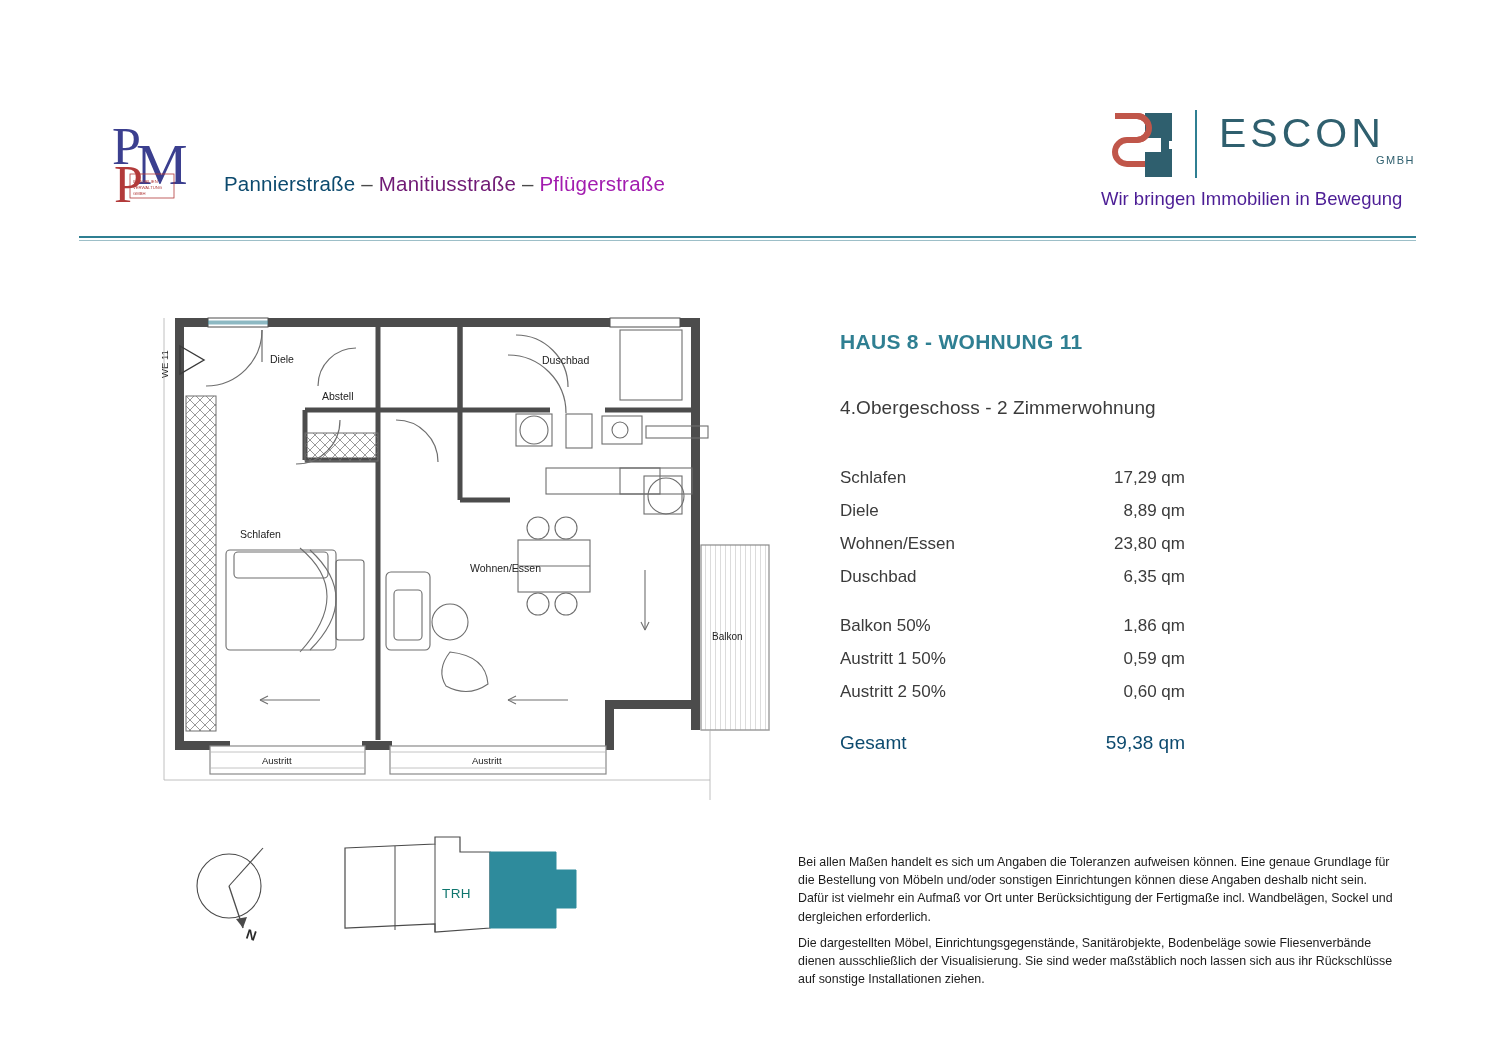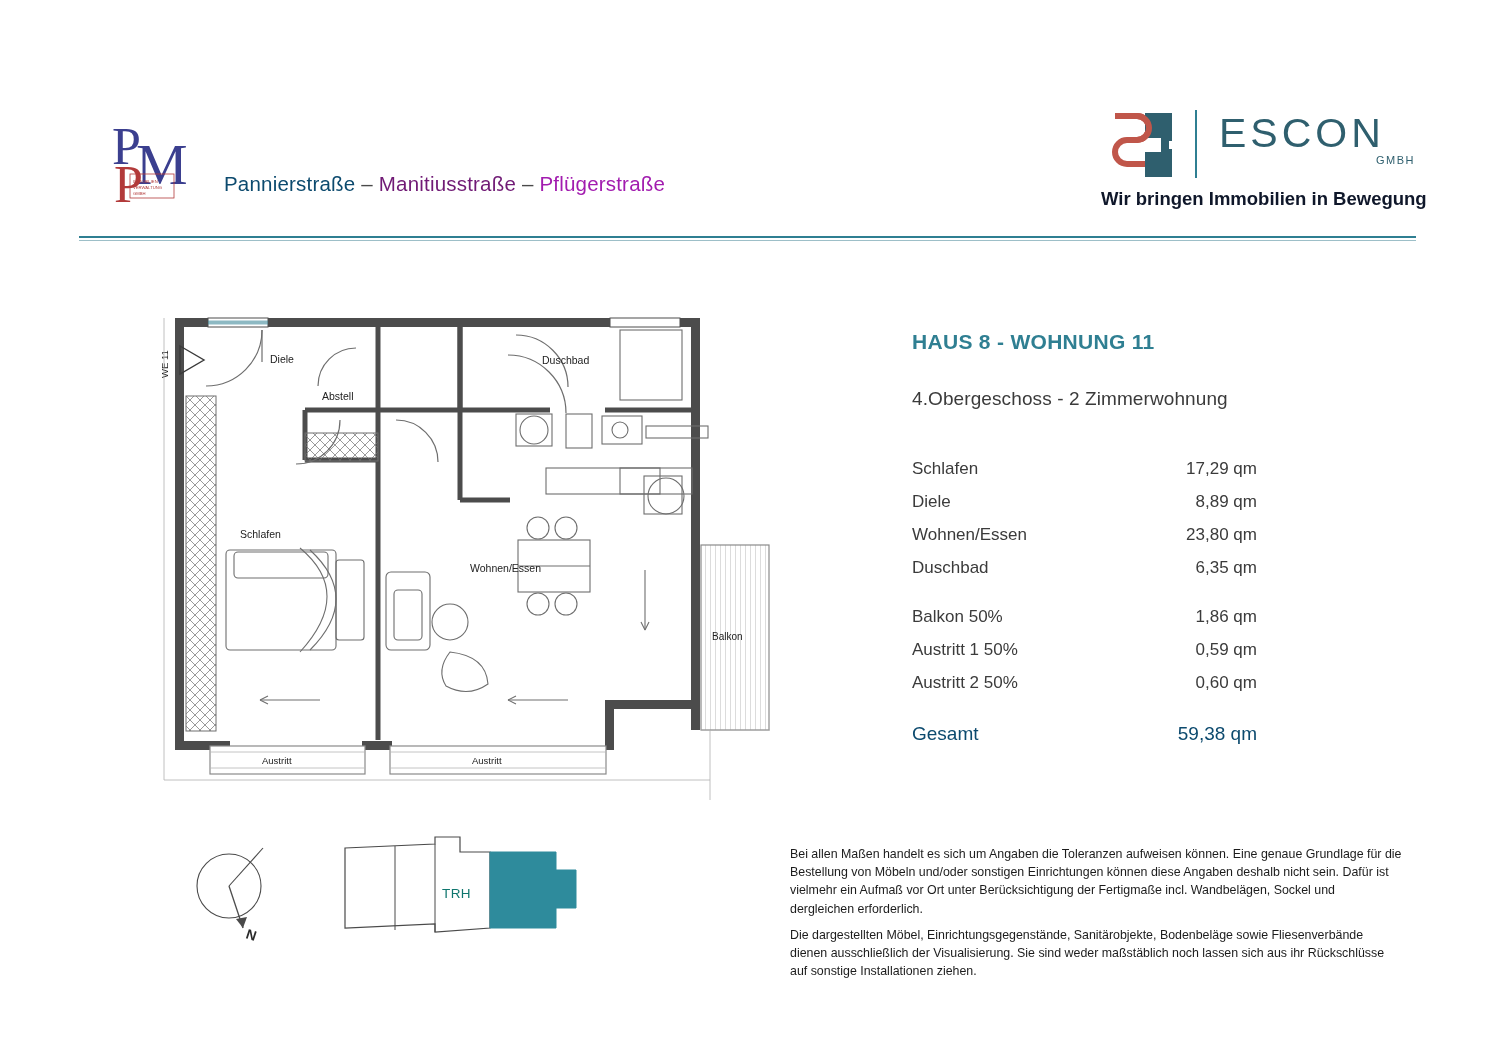--- a/index.html
+++ b/index.html
@@ -69,52 +69,51 @@
     position: absolute;
     right: 4px; top: 50px;
     font-size: 11px;
     letter-spacing: 1.5px;
     color: #2f5f6e;
   }
   .escon-claim {
     position: absolute;
     left: 2px; top: 84px;
     font-size: 18.5px;
-    color: #0f172a;
+    color: #4c1d95;
     white-space: nowrap;
-    font-weight: bold;
   }
 
   .header-rule {
     position: absolute;
     left: 79px; top: 236px;
     width: 1337px; height: 0;
     border-top: 2px solid #2f7f92;
   }
   .header-rule-2 {
     position: absolute;
     left: 79px; top: 240px;
     width: 1337px; height: 0;
     border-top: 1px solid #9dbfc8;
   }
 
   
   .info-panel {
     position: absolute;
-    left: 912px; top: 330px;
+    left: 840px; top: 330px;
     width: 520px;
   }
   .info-title {
     font-size: 21px;
     font-weight: bold;
     color: #2f7f92;
     letter-spacing: 0.3px;
   }
   .info-sub {
-    margin-top: 34px;
+    margin-top: 43px;
     font-size: 19px;
     color: #3b3b3b;
     letter-spacing: 0.1px;
   }
   .area-table {
     margin-top: 42px;
     width: 345px;
     border-collapse: collapse;
     font-size: 17px;
     color: #3b3b3b;
@@ -141,21 +140,21 @@
   
   .disclaimer {
     position: absolute;
     left: 790px; top: 845px;
     width: 612px;
     font-size: 12.4px;
     line-height: 1.47;
     color: #1c1c1c;
     font-family: "Liberation Sans", sans-serif;
   }
-  .disclaimer p { margin: 0; }
+  .disclaimer p { margin: 8px; }
   .disclaimer .para2 { margin-top: 8px; }
 
   
   .plan {
     position: absolute;
     left: 150px; top: 300px;
     width: 660px; height: 500px;
   }
   .plan svg { display: block; }
 

